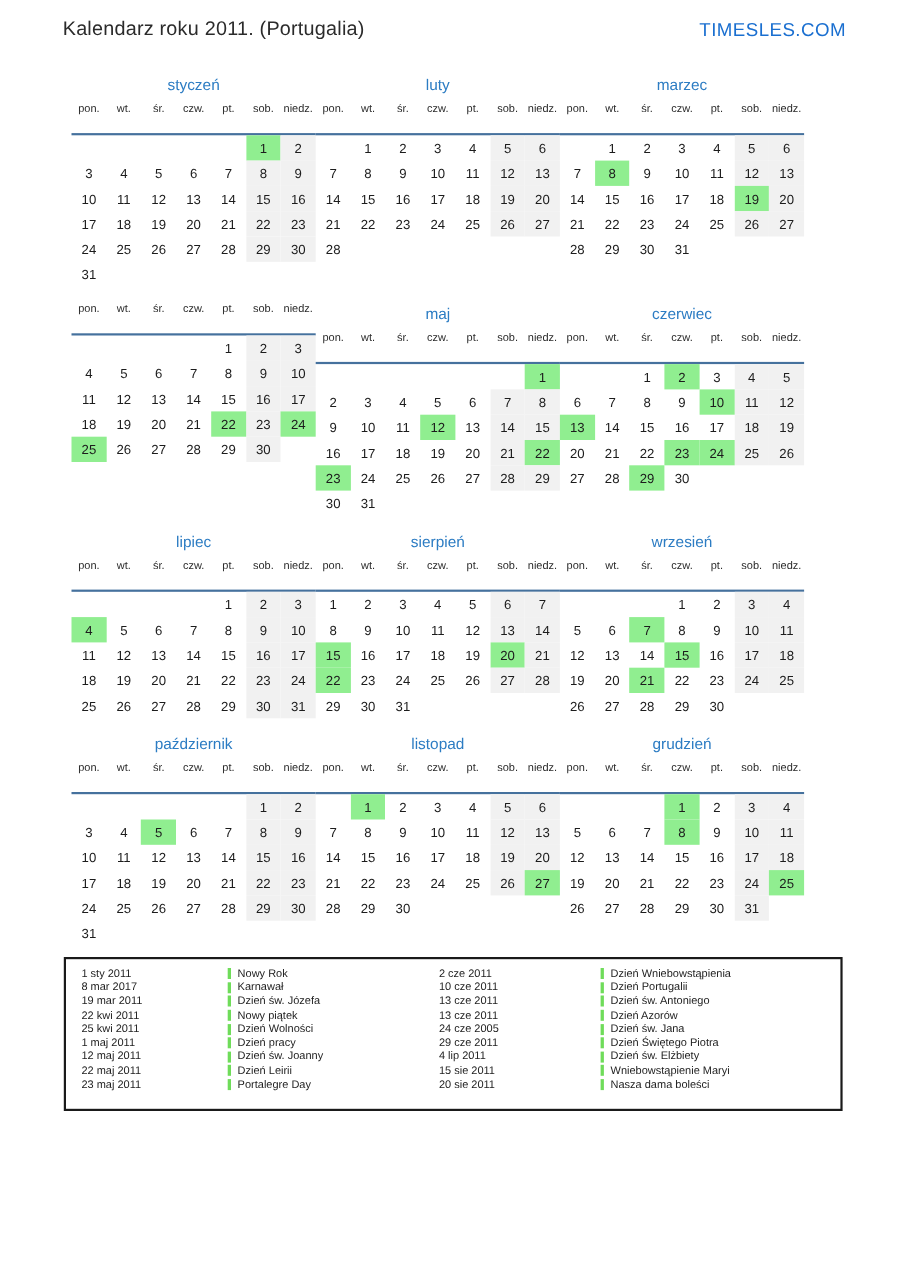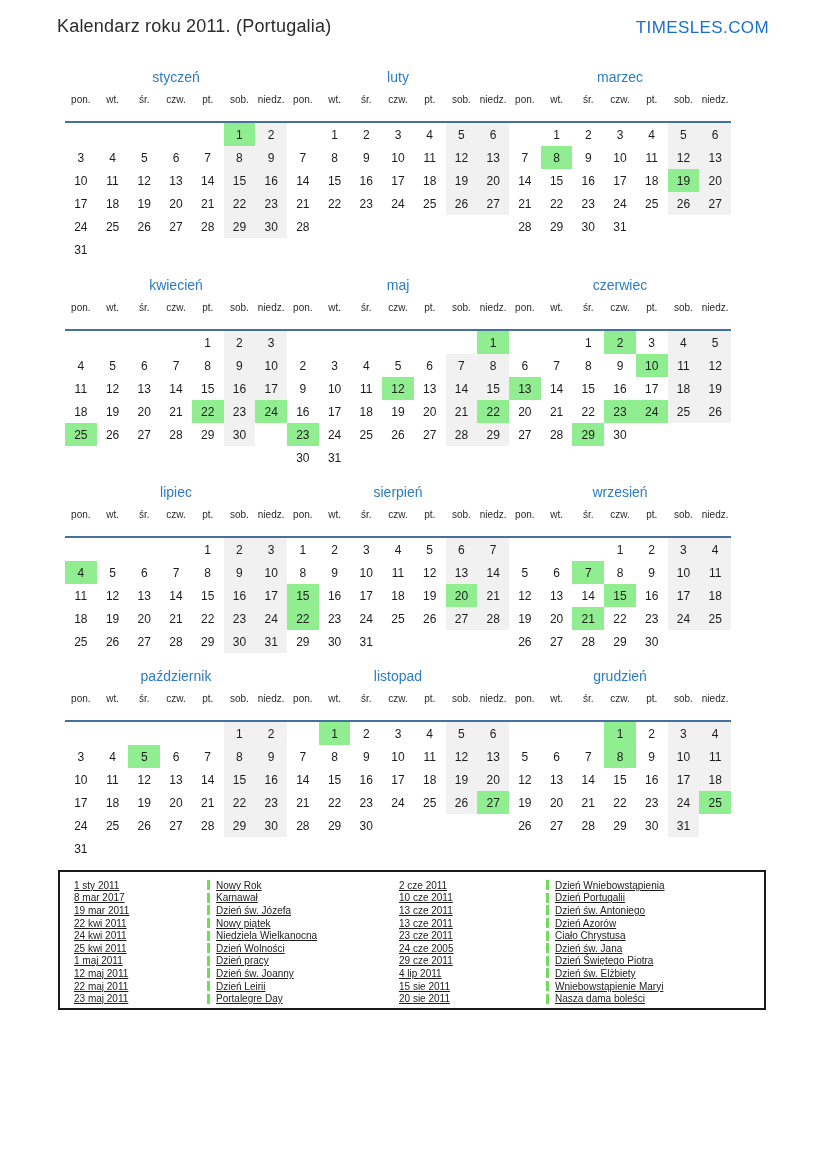--- a/index.html
+++ b/index.html
@@ -20,21 +20,21 @@
   .month-title { text-align:center; font-size:14px; color:#2c7cc3; height:22px; line-height:18px; margin-bottom:4px; }
   .weekdays { display:grid; grid-template-columns:repeat(7,1fr);
     border-bottom:2px solid #45719d; padding-bottom:16px; }
   .wd { text-align:center; font-size:10px; color:#2a2a2a; }
   .days { display:grid; grid-template-columns:repeat(7,1fr); grid-auto-rows:23px; }
   .cell { display:flex; align-items:center; justify-content:center; font-size:12px; }
   .cell.wknd { background:#f1f1f1; }
   .cell.hl { background:#90ee90; }
 
   .holidays-box { position:absolute; left:58px; top:870px; width:708px; height:140px;
-    border:2px solid #1a1a1a; padding:7px 0 0 14px;text-decoration:underline; }
+    border:2px solid #1a1a1a; padding:7px 0 0 14px; }
   .holiday-row { display:flex; align-items:center; height:12.6px; font-size:10px; color:#222; }
   .h-date-1 { width:133px; }
   .h-name-1 { width:192px; display:flex; align-items:center; }
   .h-date-2 { width:147px; }
   .h-name-2 { flex:1; display:flex; align-items:center; }
   .bar { display:inline-block; width:3px; height:10px; background:#6fdc5a; margin-right:6px; flex:0 0 3px; }
   .h-name-text { white-space:nowrap; }
 </style>
 </head>
 <body>
@@ -193,21 +193,20 @@
         <div class="cell">28</div>
         <div class="cell">29</div>
         <div class="cell">30</div>
         <div class="cell">31</div>
         <div class="cell"></div>
         <div class="cell"></div>
         <div class="cell"></div>
       </div>
     </div>
     <div class="month">
-      <div class="month-title">kwiecień</div>
       <div class="weekdays">
         <div class="wd">pon.</div>
         <div class="wd">wt.</div>
         <div class="wd">śr.</div>
         <div class="wd">czw.</div>
         <div class="wd">pt.</div>
         <div class="wd">sob.</div>
         <div class="wd">niedz.</div>
       </div>
       <div class="days">
@@ -699,32 +698,20 @@
         <div class="bar"></div>
         <div class="h-name-text">Nowy piątek</div>
       </div>
       <div class="h-date-2">13 cze 2011</div>
       <div class="h-name-2">
         <div class="bar"></div>
         <div class="h-name-text">Dzień Azorów</div>
       </div>
     </div>
     <div class="holiday-row">
-      <div class="h-date-1">24 kwi 2011</div>
-      <div class="h-name-1">
-        <div class="bar"></div>
-        <div class="h-name-text">Niedziela Wielkanocna</div>
-      </div>
-      <div class="h-date-2">23 cze 2011</div>
-      <div class="h-name-2">
-        <div class="bar"></div>
-        <div class="h-name-text">Ciało Chrystusa</div>
-      </div>
-    </div>
-    <div class="holiday-row">
       <div class="h-date-1">25 kwi 2011</div>
       <div class="h-name-1">
         <div class="bar"></div>
         <div class="h-name-text">Dzień Wolności</div>
       </div>
       <div class="h-date-2">24 cze 2005</div>
       <div class="h-name-2">
         <div class="bar"></div>
         <div class="h-name-text">Dzień św. Jana</div>
       </div>

